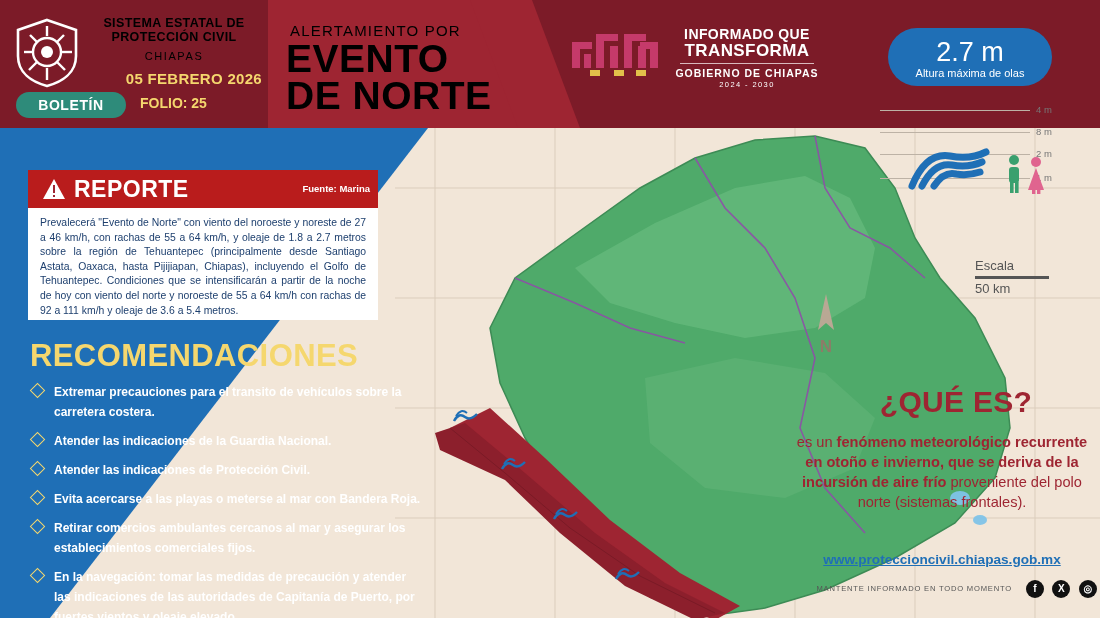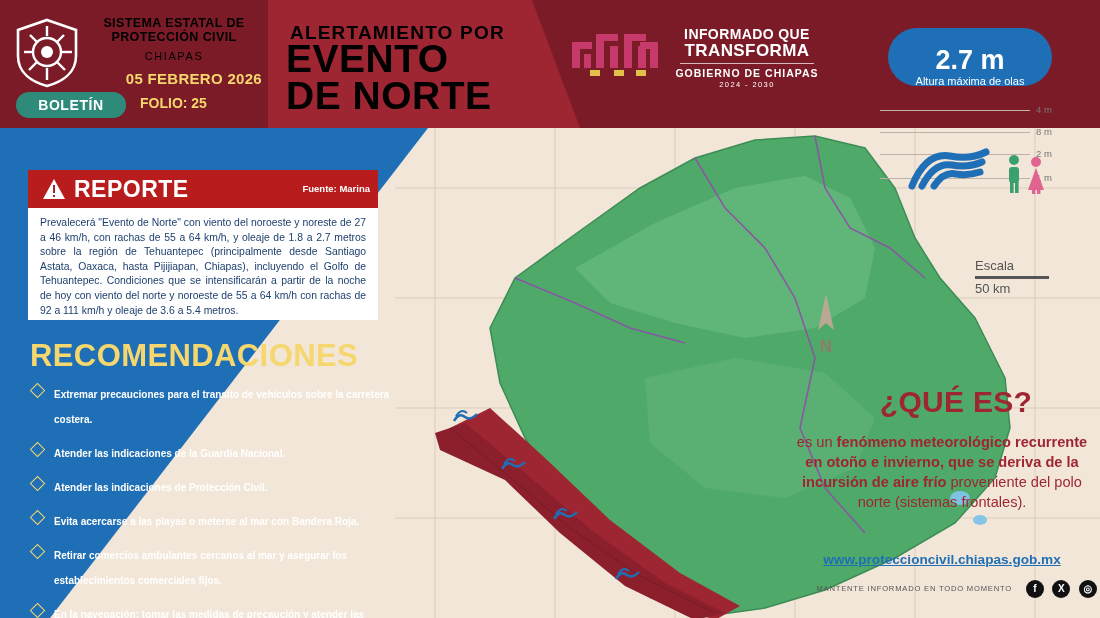--- a/index.html
+++ b/index.html
@@ -58,42 +58,42 @@
     font-weight:bold; font-size:14px; letter-spacing:.6px;
     display:flex; align-items:center; justify-content:center;
   }
   .folio {
     position:absolute; left:140px; top:95px; width:120px;
     font-weight:bold; font-size:14px; color:#f5d76e;
   }
 
   .alert-k {
     position:absolute; left:290px; top:22px; width:240px;
-    font-size:19px; font-weight:bold; letter-spacing:1.2px;
+    font-size:15px; font-weight:normal; letter-spacing:1.2px;
   }
   .alert-big {
     position:absolute; left:286px; top:40px; width:250px;
     font-size:39px; font-weight:bold; line-height:37px; letter-spacing:.5px;
   }
 
   
   .hum-glyph { position:absolute; left:570px; top:28px; width:92px; height:52px; }
   .hum-text { position:absolute; left:672px; top:26px; width:150px; text-align:center; color:#fff; }
   .hum-l1 { font-size:14px; font-weight:bold; letter-spacing:.4px; line-height:16px; }
   .hum-l2 { font-size:17px; font-weight:bold; letter-spacing:.4px; line-height:18px; }
   .hum-rule { height:1px; background:#d9b9bd; margin:3px 8px 3px; }
   .hum-l4 { font-size:10.5px; font-weight:bold; letter-spacing:1px; margin-top:2px; }
   .hum-l5 { font-size:7.5px; letter-spacing:1.4px; margin-top:1px; }
 
   
   .wave-badge {
     position:absolute; left:888px; top:28px; width:164px; height:58px;
     background:#1f6fb6; border-radius:29px; color:#fff; text-align:center;
   }
-  .wave-badge .m { font-size:27px; font-weight:bold; line-height:30px; padding-top:17px; }
+  .wave-badge .m { font-size:27px; font-weight:normal; line-height:30px; padding-top:9px; }
   .wave-badge .lbl { font-size:11px; line-height:12px; }
 
   
   .mapzone {
     position:absolute; left:395px; top:128px; width:705px; height:490px;
     background:#f2e6d8; overflow:hidden;
   }
   .landmass {
     position:absolute; left:0; top:0; width:705px; height:490px;
   }
@@ -123,21 +123,21 @@
     padding:8px 12px 0 12px; text-align:justify;
   }
 
   
   .rec-title {
     position:absolute; left:30px; top:338px; font-size:31px; font-weight:bold;
     color:#f5d76e; letter-spacing:.4px;
   }
   .rec-list { position:absolute; left:32px; top:382px; width:392px; color:#fff; }
   .rec-item { position:relative; padding-left:22px; margin-bottom:9px;
-    font-size:10px; line-height:25px; font-weight:bold; }
+    font-size:12px; line-height:20px; font-weight:bold; }
   .rec-item .dia {
     position:absolute; left:0; top:3px; width:11px; height:11px;
     border:1.6px solid #f5d76e; transform:rotate(45deg);
   }
 
   
   .escala { position:absolute; left:975px; top:258px; width:120px; color:#555; }
   .escala .t { font-size:13px; }
   .escala .bar { width:74px; height:3px; background:#555; margin:3px 0 2px; }
   .escala .n { font-size:13px; }

